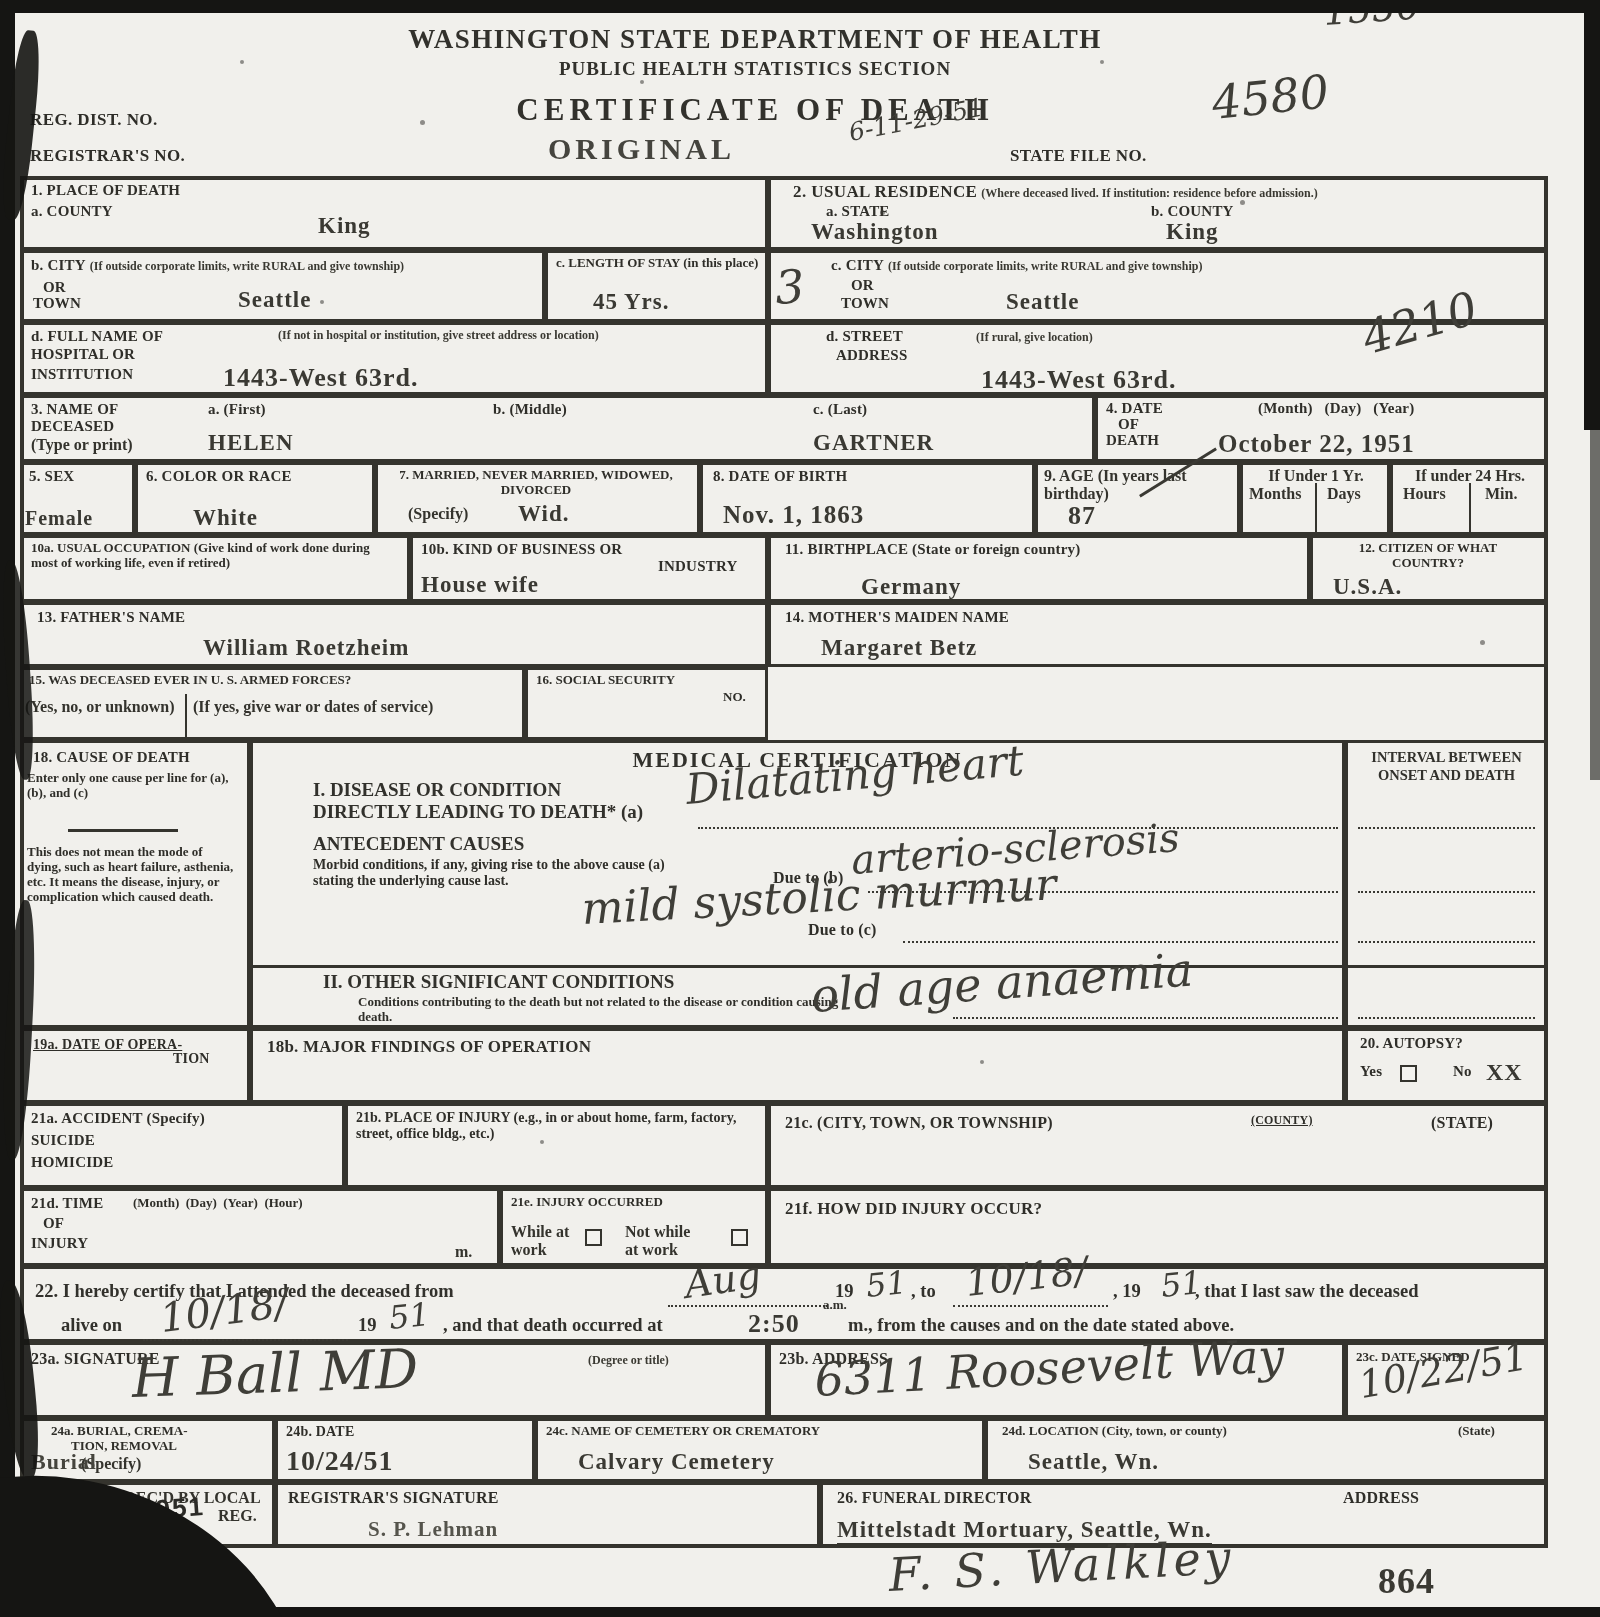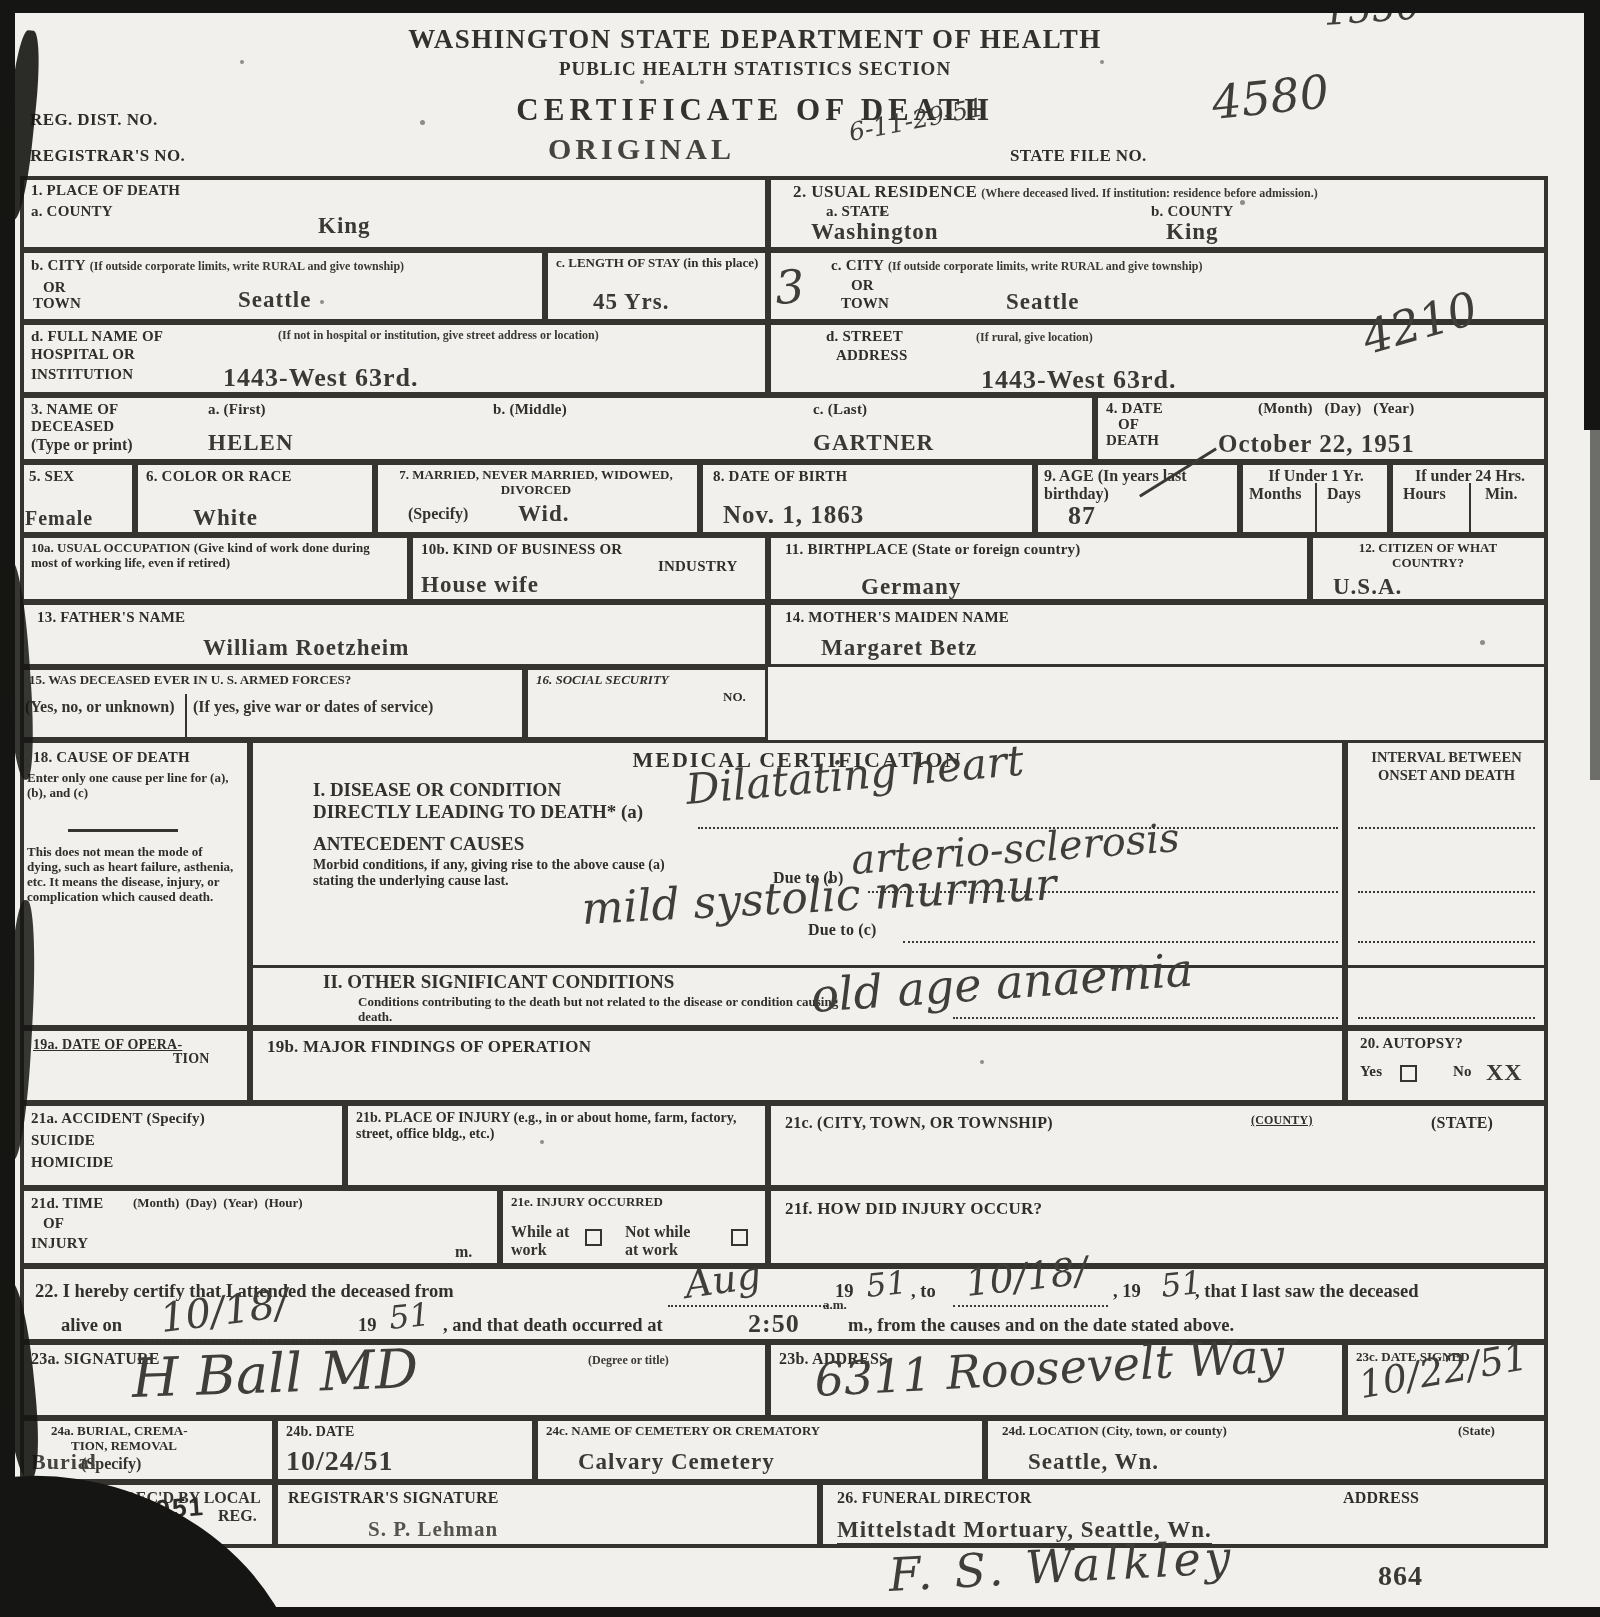--- a/index.html
+++ b/index.html
@@ -181,21 +181,21 @@
     <div class="abs typed" style="left:50px;top:30px;">Margaret Betz</div>
   </div>
 
   <div class="cell" style="left:20px;top:667px;width:505px;height:73px;">
     <div class="abs lbl13" style="left:6px;top:3px;width:490px;">15. WAS DECEASED EVER IN U. S. ARMED FORCES?</div>
     <div class="abs lbl12" style="left:2px;top:28px;width:155px;">(Yes, no, or unknown)</div>
     <div class="abs" style="left:162px;top:24px;width:0;height:44px;border-left:2.5px solid #35342e;"></div>
     <div class="abs lbl12" style="left:170px;top:28px;width:320px;">(If yes, give war or dates of service)</div>
   </div>
   <div class="cell" style="left:525px;top:667px;width:243px;height:73px;">
-    <div class="abs lbl13" style="left:8px;top:3px;font-style:italic;">16. SOCIAL SECURITY</div>
+    <div class="abs lbl13" style="left:8px;top:3px;">16. SOCIAL SECURITY</div>
     <div class="abs lbl13" style="left:195px;top:20px;">NO.</div>
   </div>
 
   <div class="cell" style="left:20px;top:740px;width:230px;height:288px;">
     <div class="abs lbl" style="left:10px;top:6px;">18. CAUSE OF DEATH</div>
     <div class="abs lbl13" style="left:4px;top:28px;width:212px;">Enter only one cause per line for (a), (b), and (c)</div>
     <div class="abs rule" style="left:45px;top:86px;width:110px;"></div>
     <div class="abs lbl13" style="left:4px;top:102px;width:212px;">This does not mean the mode of dying, such as heart failure, asthenia, etc.  It means the disease, injury, or complication which caused death.</div>
   </div>
   <div class="cell" style="left:250px;top:740px;width:1095px;height:288px;">
@@ -226,21 +226,21 @@
     <div class="abs dots" style="left:10px;top:198px;width:177px;"></div>
     <div class="abs rule" style="left:0;top:222px;width:197px;"></div>
     <div class="abs dots" style="left:10px;top:274px;width:177px;"></div>
   </div>
 
   <div class="cell" style="left:20px;top:1028px;width:230px;height:75px;">
     <div class="abs lbl" style="left:10px;top:6px;font-size:14px;text-decoration:underline;">19a. DATE OF OPERA-</div>
     <div class="abs lbl" style="left:150px;top:20px;font-size:14px;">TION</div>
   </div>
   <div class="cell" style="left:250px;top:1028px;width:1095px;height:75px;">
-    <div class="abs lbl" style="left:14px;top:6px;font-size:17px;">19b. MAJOR FINDINGS OF OPERATION</div>
+    <div class="abs lbl" style="left:14px;top:6px;font-size:17px;">18b. MAJOR FINDINGS OF OPERATION</div>
   </div>
   <div class="cell" style="left:1345px;top:1028px;width:203px;height:75px;">
     <div class="abs lbl" style="left:12px;top:4px;">20. AUTOPSY?</div>
     <div class="abs lbl" style="left:12px;top:32px;">Yes</div>
     <div class="chk" style="left:52px;top:34px;"></div>
     <div class="abs lbl" style="left:105px;top:32px;">No</div>
     <div class="abs typed" style="left:138px;top:28px;font-size:24px;">XX</div>
   </div>
 
   <div class="cell" style="left:20px;top:1103px;width:325px;height:85px;">
@@ -342,21 +342,21 @@
     <div class="abs lbl" style="left:10px;top:4px;font-size:16px;">REGISTRAR'S SIGNATURE</div>
     <div class="abs typed" style="left:90px;top:32px;font-size:21px;color:#55544c;">S. P. Lehman</div>
   </div>
   <div class="cell" style="left:820px;top:1482px;width:728px;height:66px;">
     <div class="abs lbl" style="left:14px;top:4px;font-size:16px;">26. FUNERAL DIRECTOR</div>
     <div class="abs lbl" style="left:520px;top:4px;font-size:16px;">ADDRESS</div>
     <div class="abs typed" style="left:14px;top:32px;border-bottom:3px solid #35342e;">Mittelstadt Mortuary, Seattle, Wn.</div>
   </div>
 
   <div class="abs hand" style="left:890px;top:1548px;font-size:46px;transform:rotate(-3deg);letter-spacing:4px;">F. S. Walkley</div>
-  <div class="abs typed" style="left:1378px;top:1560px;font-size:28px;">864</div>
+  <div class="abs typed" style="left:1378px;top:1560px;font-size:36px;">864</div>
 
   <div class="blob" style="left:0;top:0;width:1600px;height:13px;"></div>
   <div class="blob" style="left:0;top:0;width:15px;height:1617px;"></div>
   <div class="blob" style="left:8px;top:30px;width:26px;height:190px;border-radius:40%;transform:rotate(6deg);opacity:.9;"></div>
   <div class="blob" style="left:6px;top:560px;width:24px;height:220px;border-radius:45%;transform:rotate(-4deg);opacity:.85;"></div>
   <div class="blob" style="left:6px;top:900px;width:26px;height:260px;border-radius:45%;transform:rotate(3deg);opacity:.85;"></div>
   <div class="blob" style="left:4px;top:1280px;width:30px;height:200px;border-radius:45%;transform:rotate(-6deg);opacity:.9;"></div>
   <div class="blob" style="left:1584px;top:0;width:16px;height:430px;"></div>
   <div class="blob" style="left:1590px;top:430px;width:10px;height:350px;opacity:.6;"></div>
   <div class="blob" style="left:250px;top:1607px;width:1350px;height:10px;"></div>

